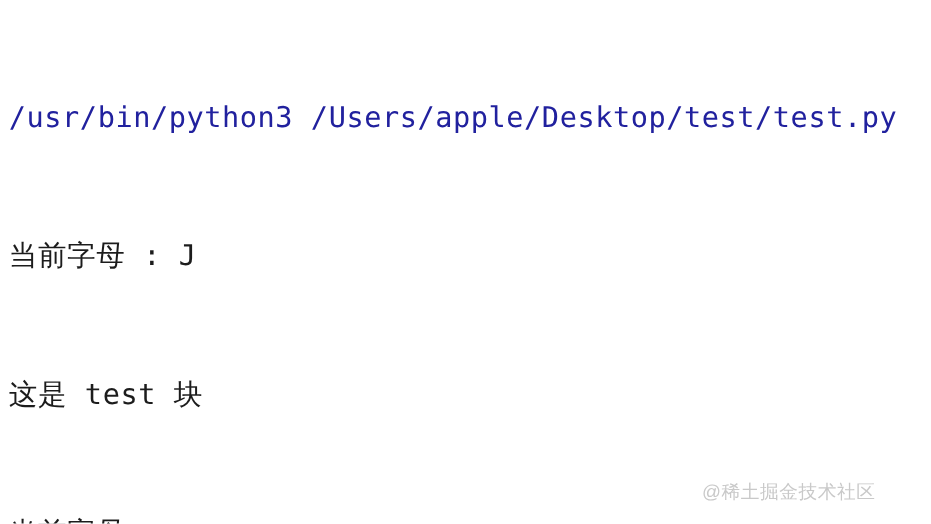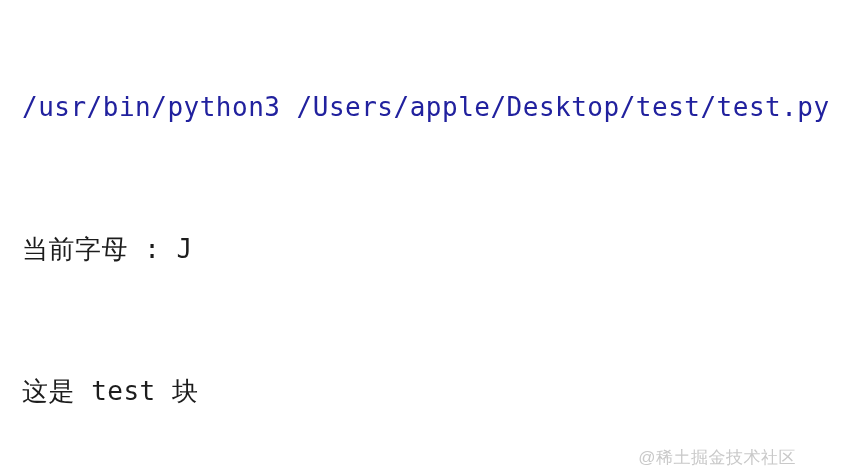--- a/index.html
+++ b/index.html
@@ -12,34 +12,34 @@
   html, body {
     width: 846px;
     height: 476px;
     background: var(--background);
     overflow: hidden;
   }
   .console {
     position: relative;
     width: 806px;
     height: 476px;
-    padding: 2px 0 0 22px;
+    padding: 2px 0 0 8px;
     font-family: "DejaVu Sans Mono", "Liberation Mono", monospace;
     font-size: 26px;
     line-height: 42px;
     white-space: pre;
     letter-spacing: 0.5px;
   }
   .line { height: 42px; }
   .sys { color: var(--system_text); }
-  .out { color: var(--output_text); margin-top: 16px; }
+  .out { color: var(--output_text); }
   .watermark {
     position: absolute;
     right: 10px;
-    bottom: 8px;
+    bottom: 18px;
     font-family: "Liberation Sans", "DejaVu Sans", sans-serif;
     font-size: 17px;
     line-height: 20px;
     letter-spacing: 0.5px;
     color: var(--watermark);
   }
 </style>
 </head>
 <body>
 

